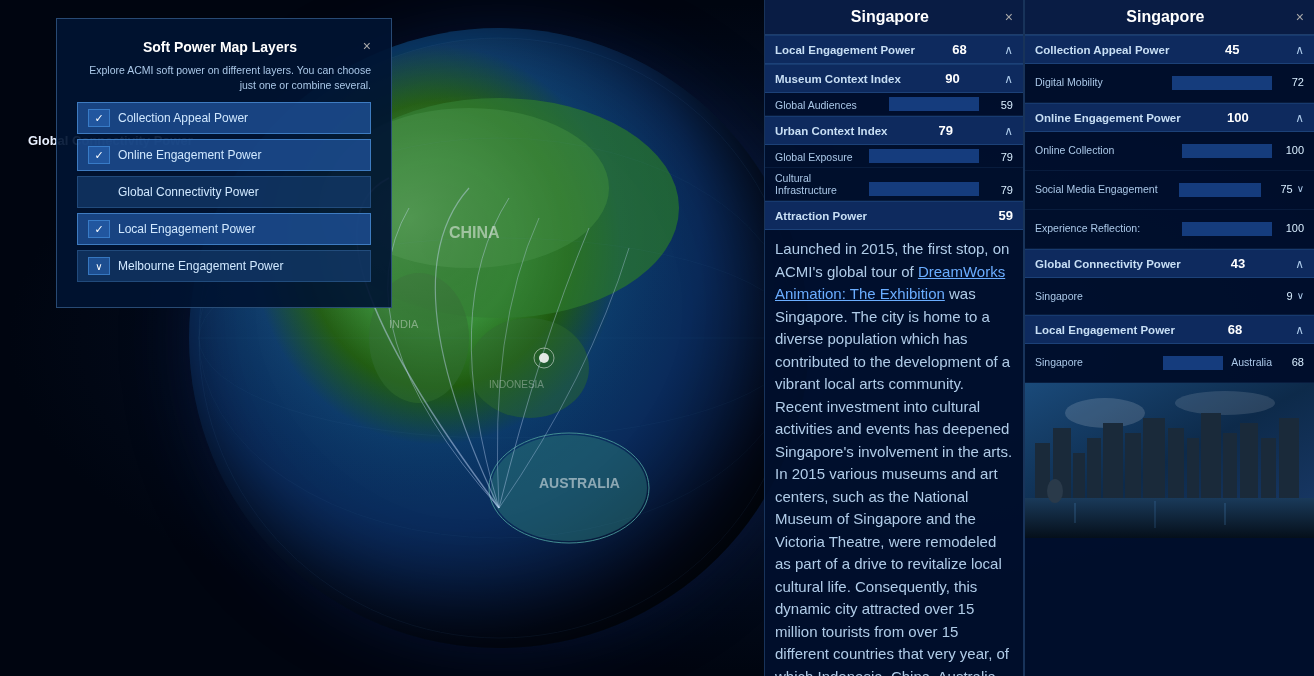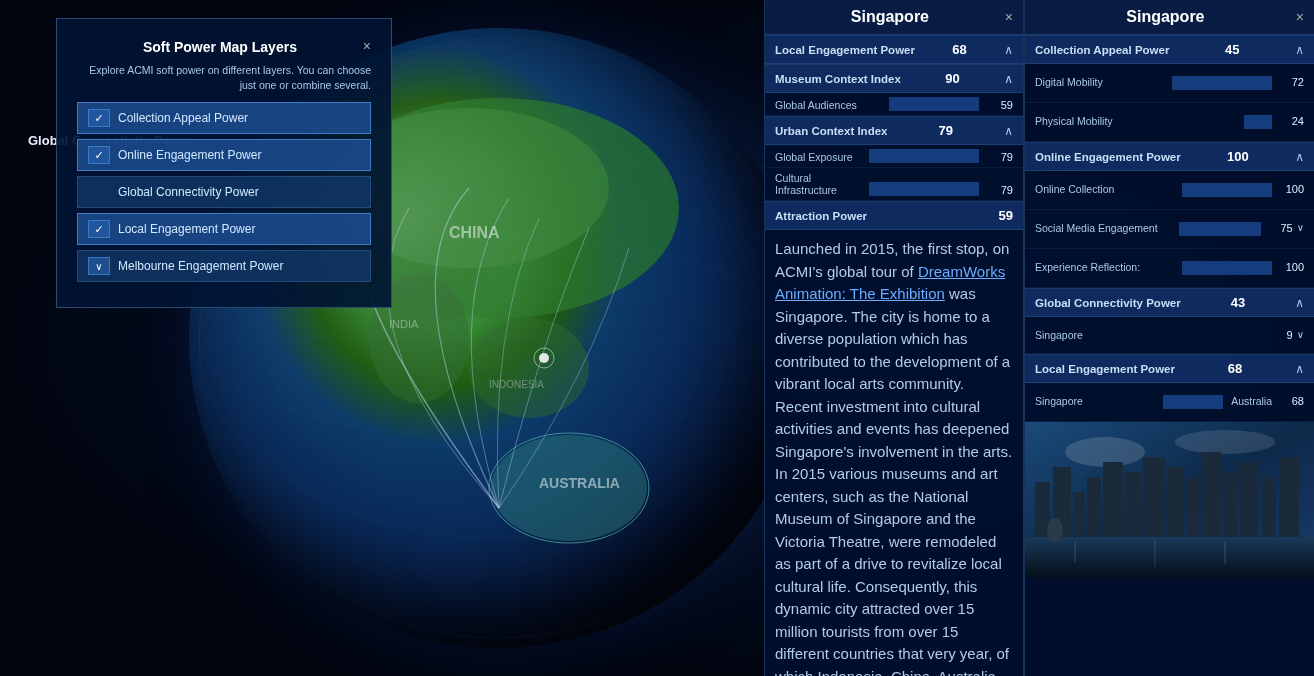--- a/index.html
+++ b/index.html
@@ -511,25 +511,20 @@
   <div class="section-bar">
     <span class="section-title">Collection Appeal Power</span>
     <span class="section-score">45</span>
     <span class="section-chevron">∧</span>
   </div>
   <div class="sub-row">
     <span class="sub-label">Digital Mobility</span>
     <div class="sub-bar" style="width:100px;"></div>
     <span class="sub-value">72</span>
   </div>
-  <div class="sub-row">
-    <span class="sub-label">Physical Mobility</span>
-    <div class="sub-bar" style="width:28px;"></div>
-    <span class="sub-value">24</span>
-  </div>
 
   <div class="section-bar">
     <span class="section-title">Online Engagement Power</span>
     <span class="section-score">100</span>
     <span class="section-chevron">∧</span>
   </div>
   <div class="sub-row">
     <span class="sub-label">Online Collection</span>
     <div class="sub-bar" style="width:90px;"></div>
     <span class="sub-value">100</span>

